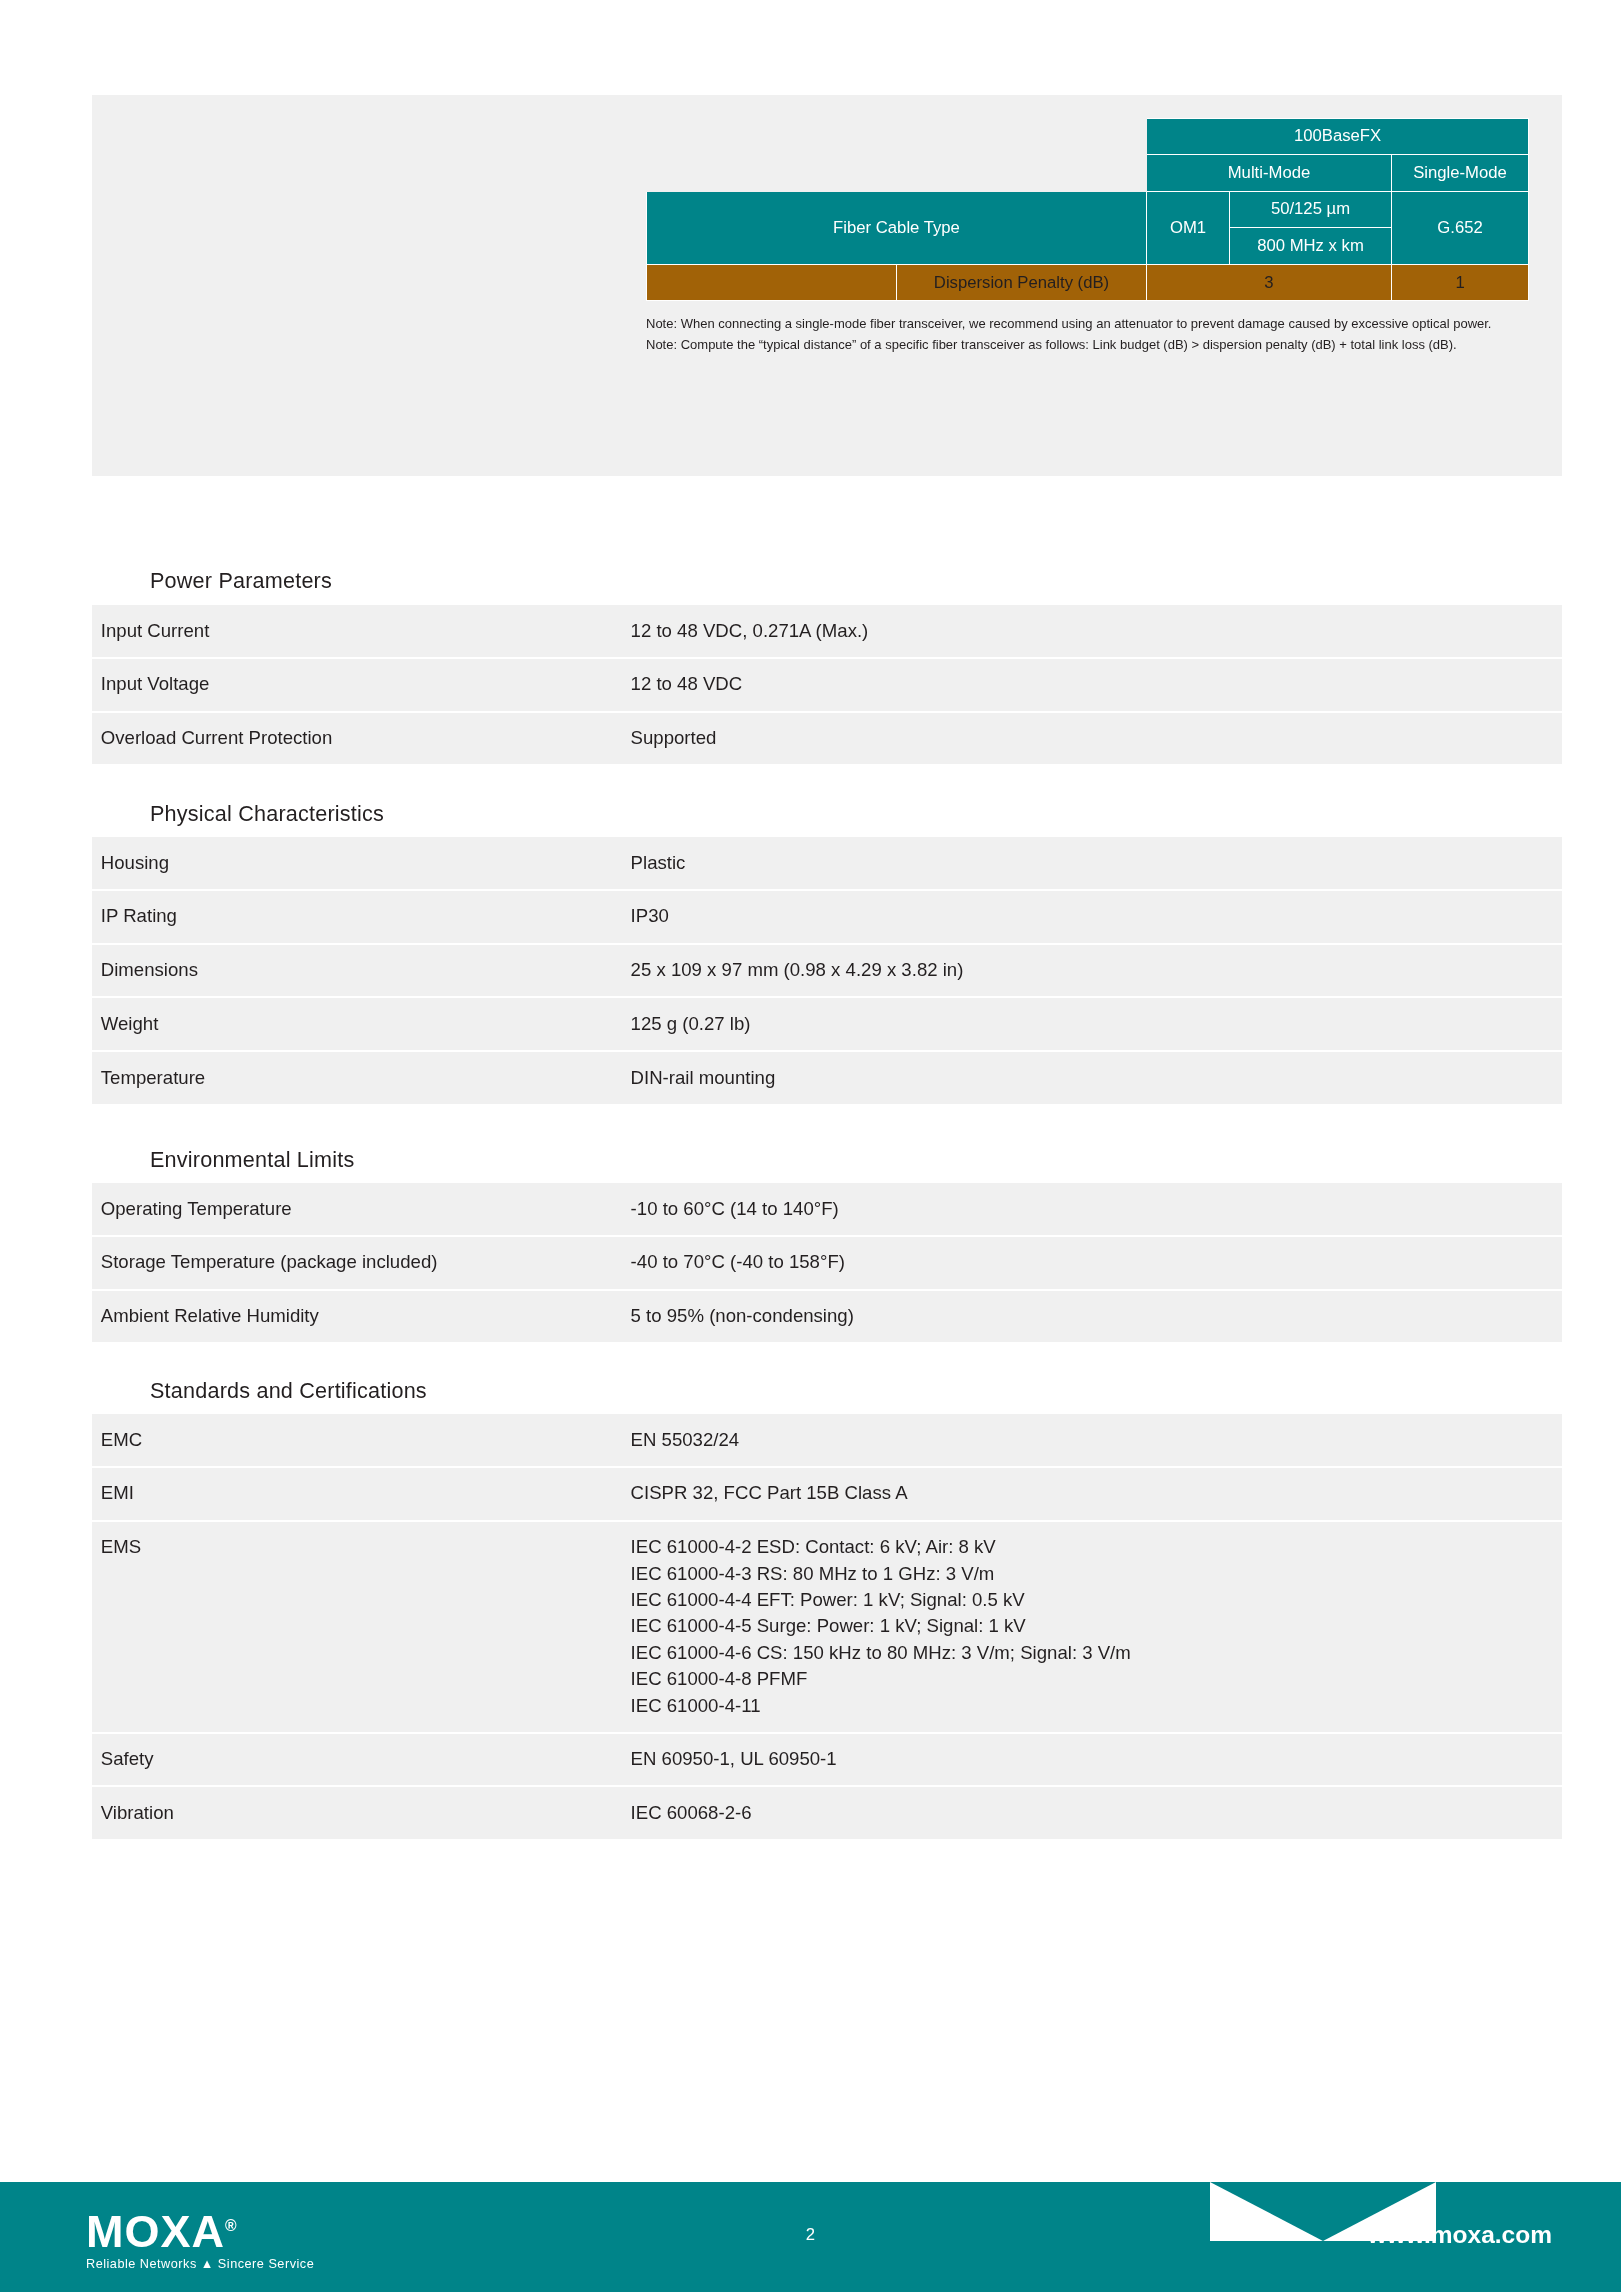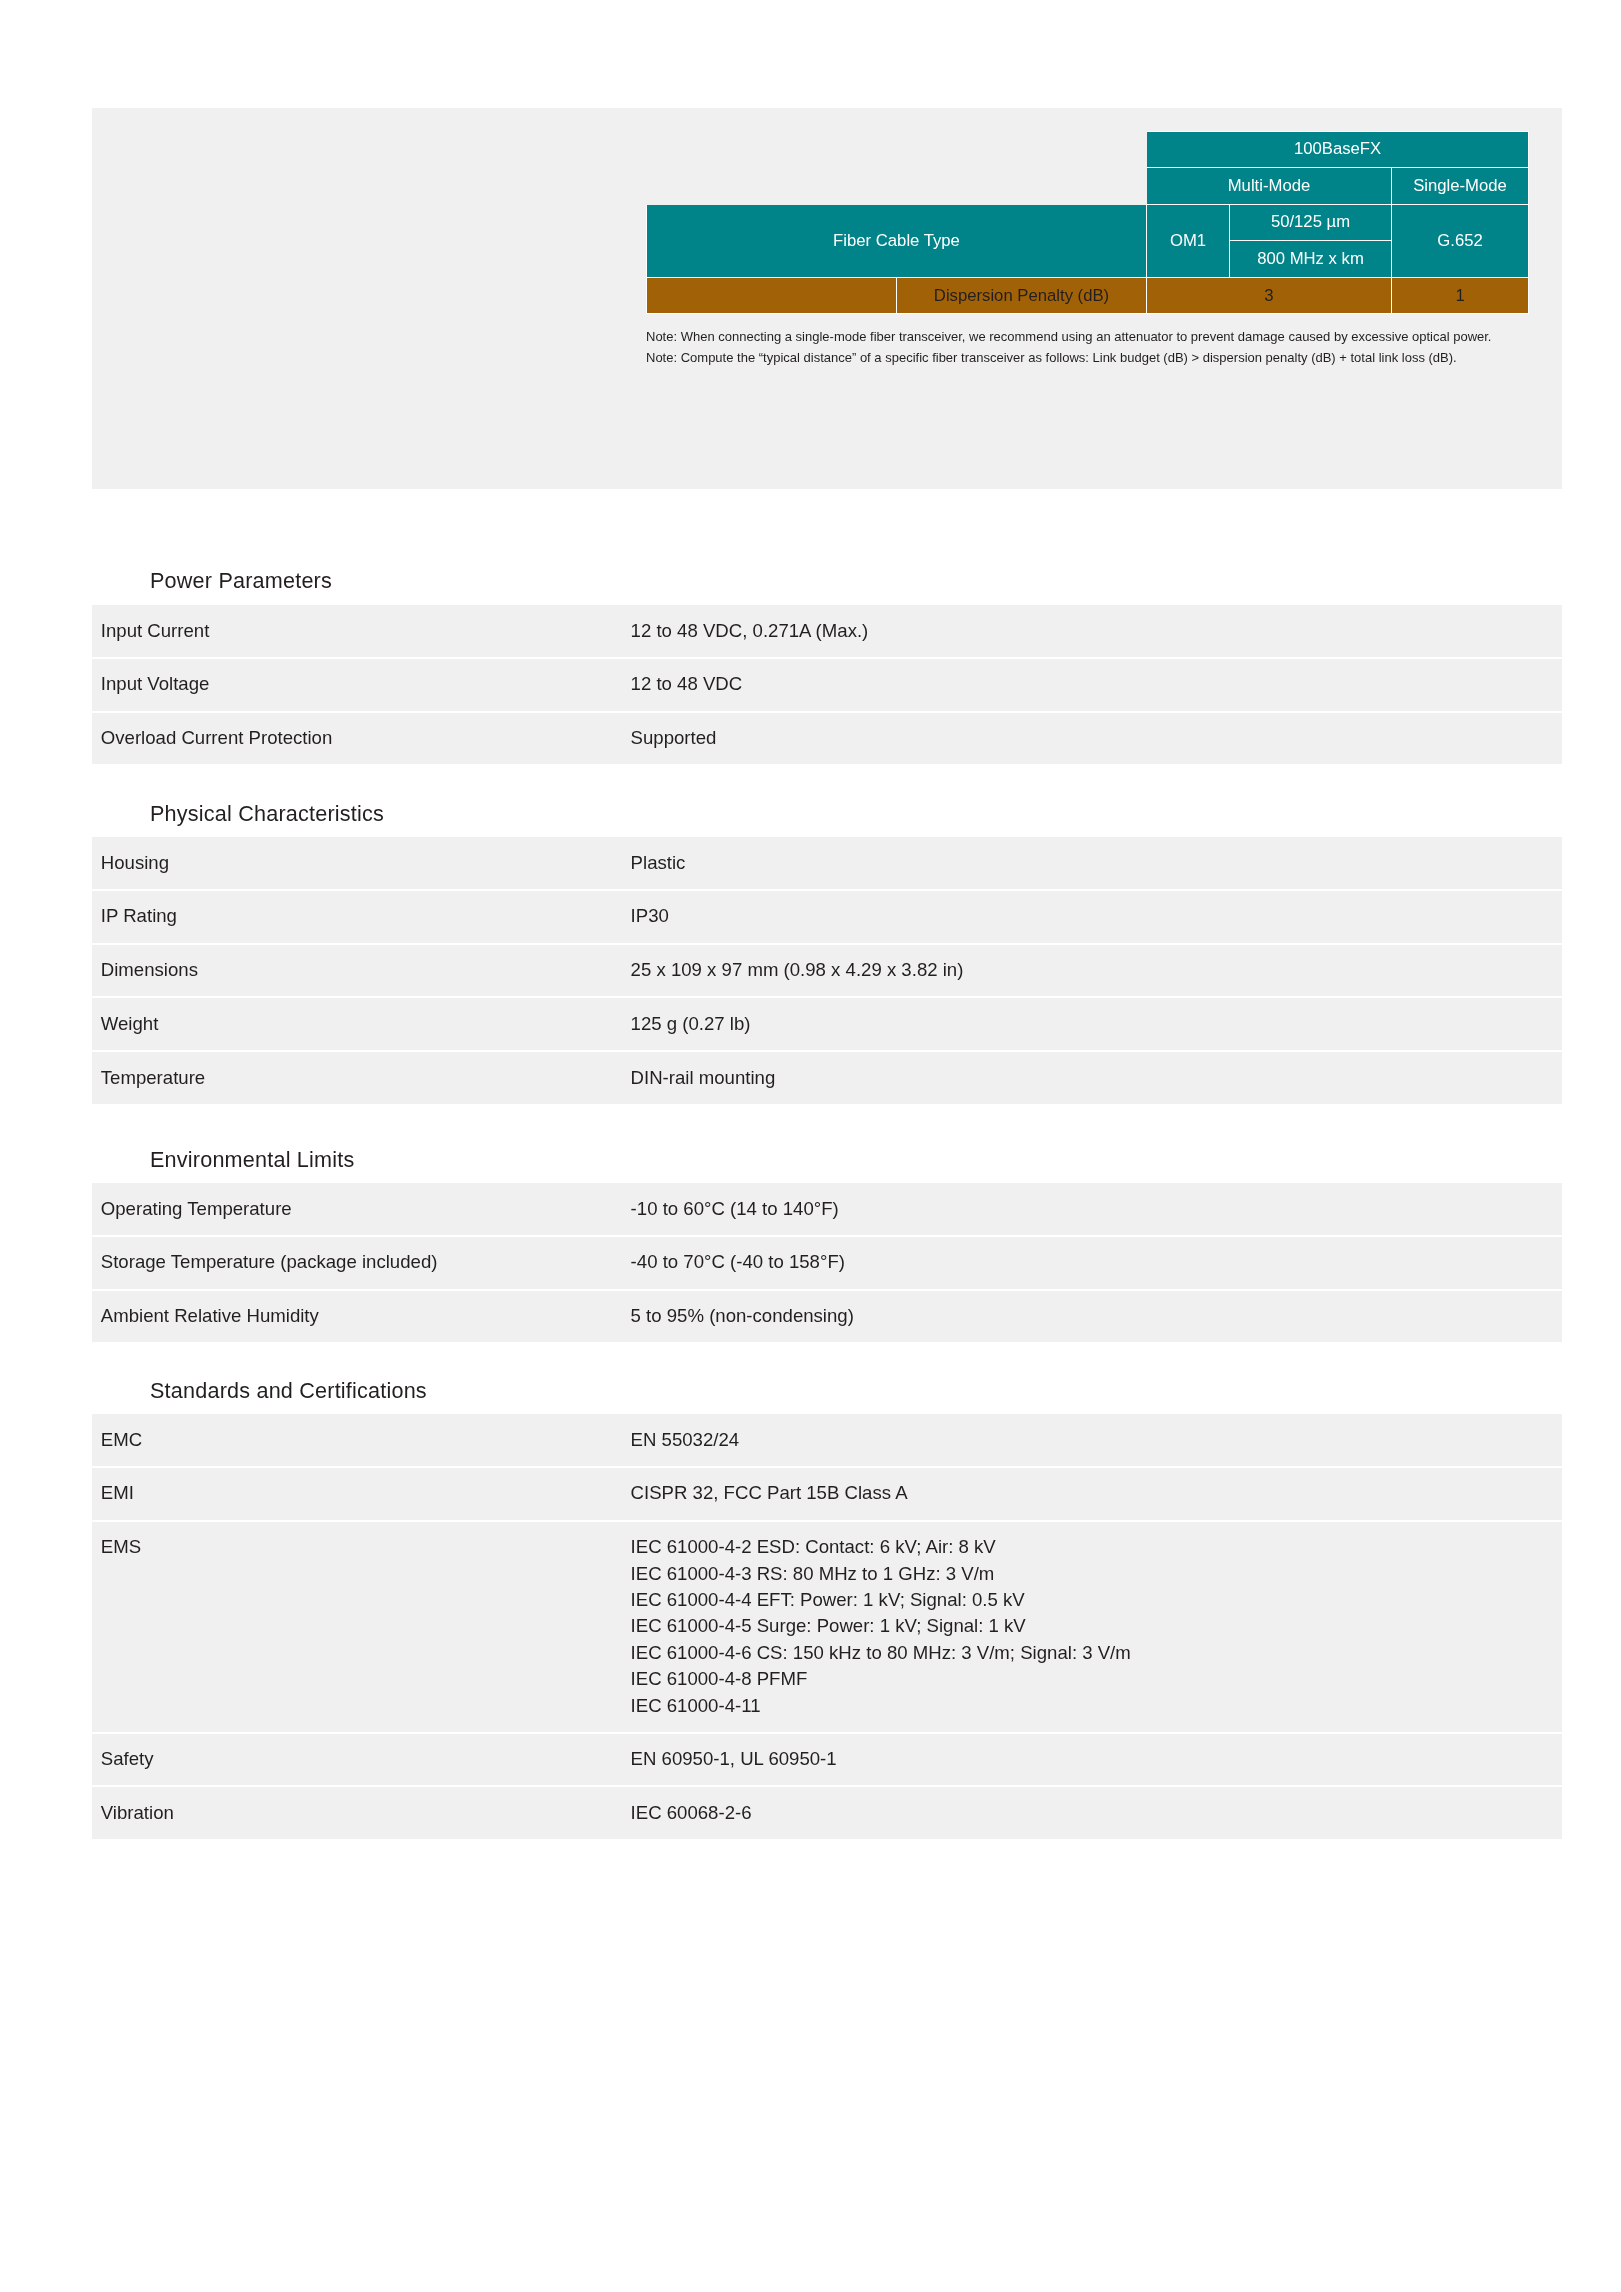--- a/index.html
+++ b/index.html
@@ -18,21 +18,21 @@
   .page {
     position: relative;
     width: 1621px;
     height: 2293px;
   }
 
   
   .fiber-block {
     position: absolute;
     left: 92px;
-    top: 108px;
+    top: 95px;
     width: 1470px;
     height: 381px;
     background: #f0f0f0;
     box-sizing: border-box;
     padding-left: 6px;
   }
   .fiber-inner {
     position: absolute;
     left: 554px;
     top: 22.5px;
@@ -307,15 +307,24 @@
       <td class="k">Safety</td>
       <td class="v">EN 60950-1, UL 60950-1</td>
     </tr>
     <tr>
       <td class="k">Vibration</td>
       <td class="v">IEC 60068-2-6</td>
     </tr>
   </tbody>
     </table>
 
+  <div class="footer">
+    <div class="footer-notch"></div>
+    <div class="logo">
+      <div class="logo-word"><span>MOXA</span><span class="logo-reg">®</span></div>
+      <div class="logo-tag">Reliable Networks ▲ Sincere Service</div>
+    </div>
+    <div class="page-num">2</div>
+    <div class="site">www.moxa.com</div>
+  </div>
 
 </div>
 
 
 </body></html>

